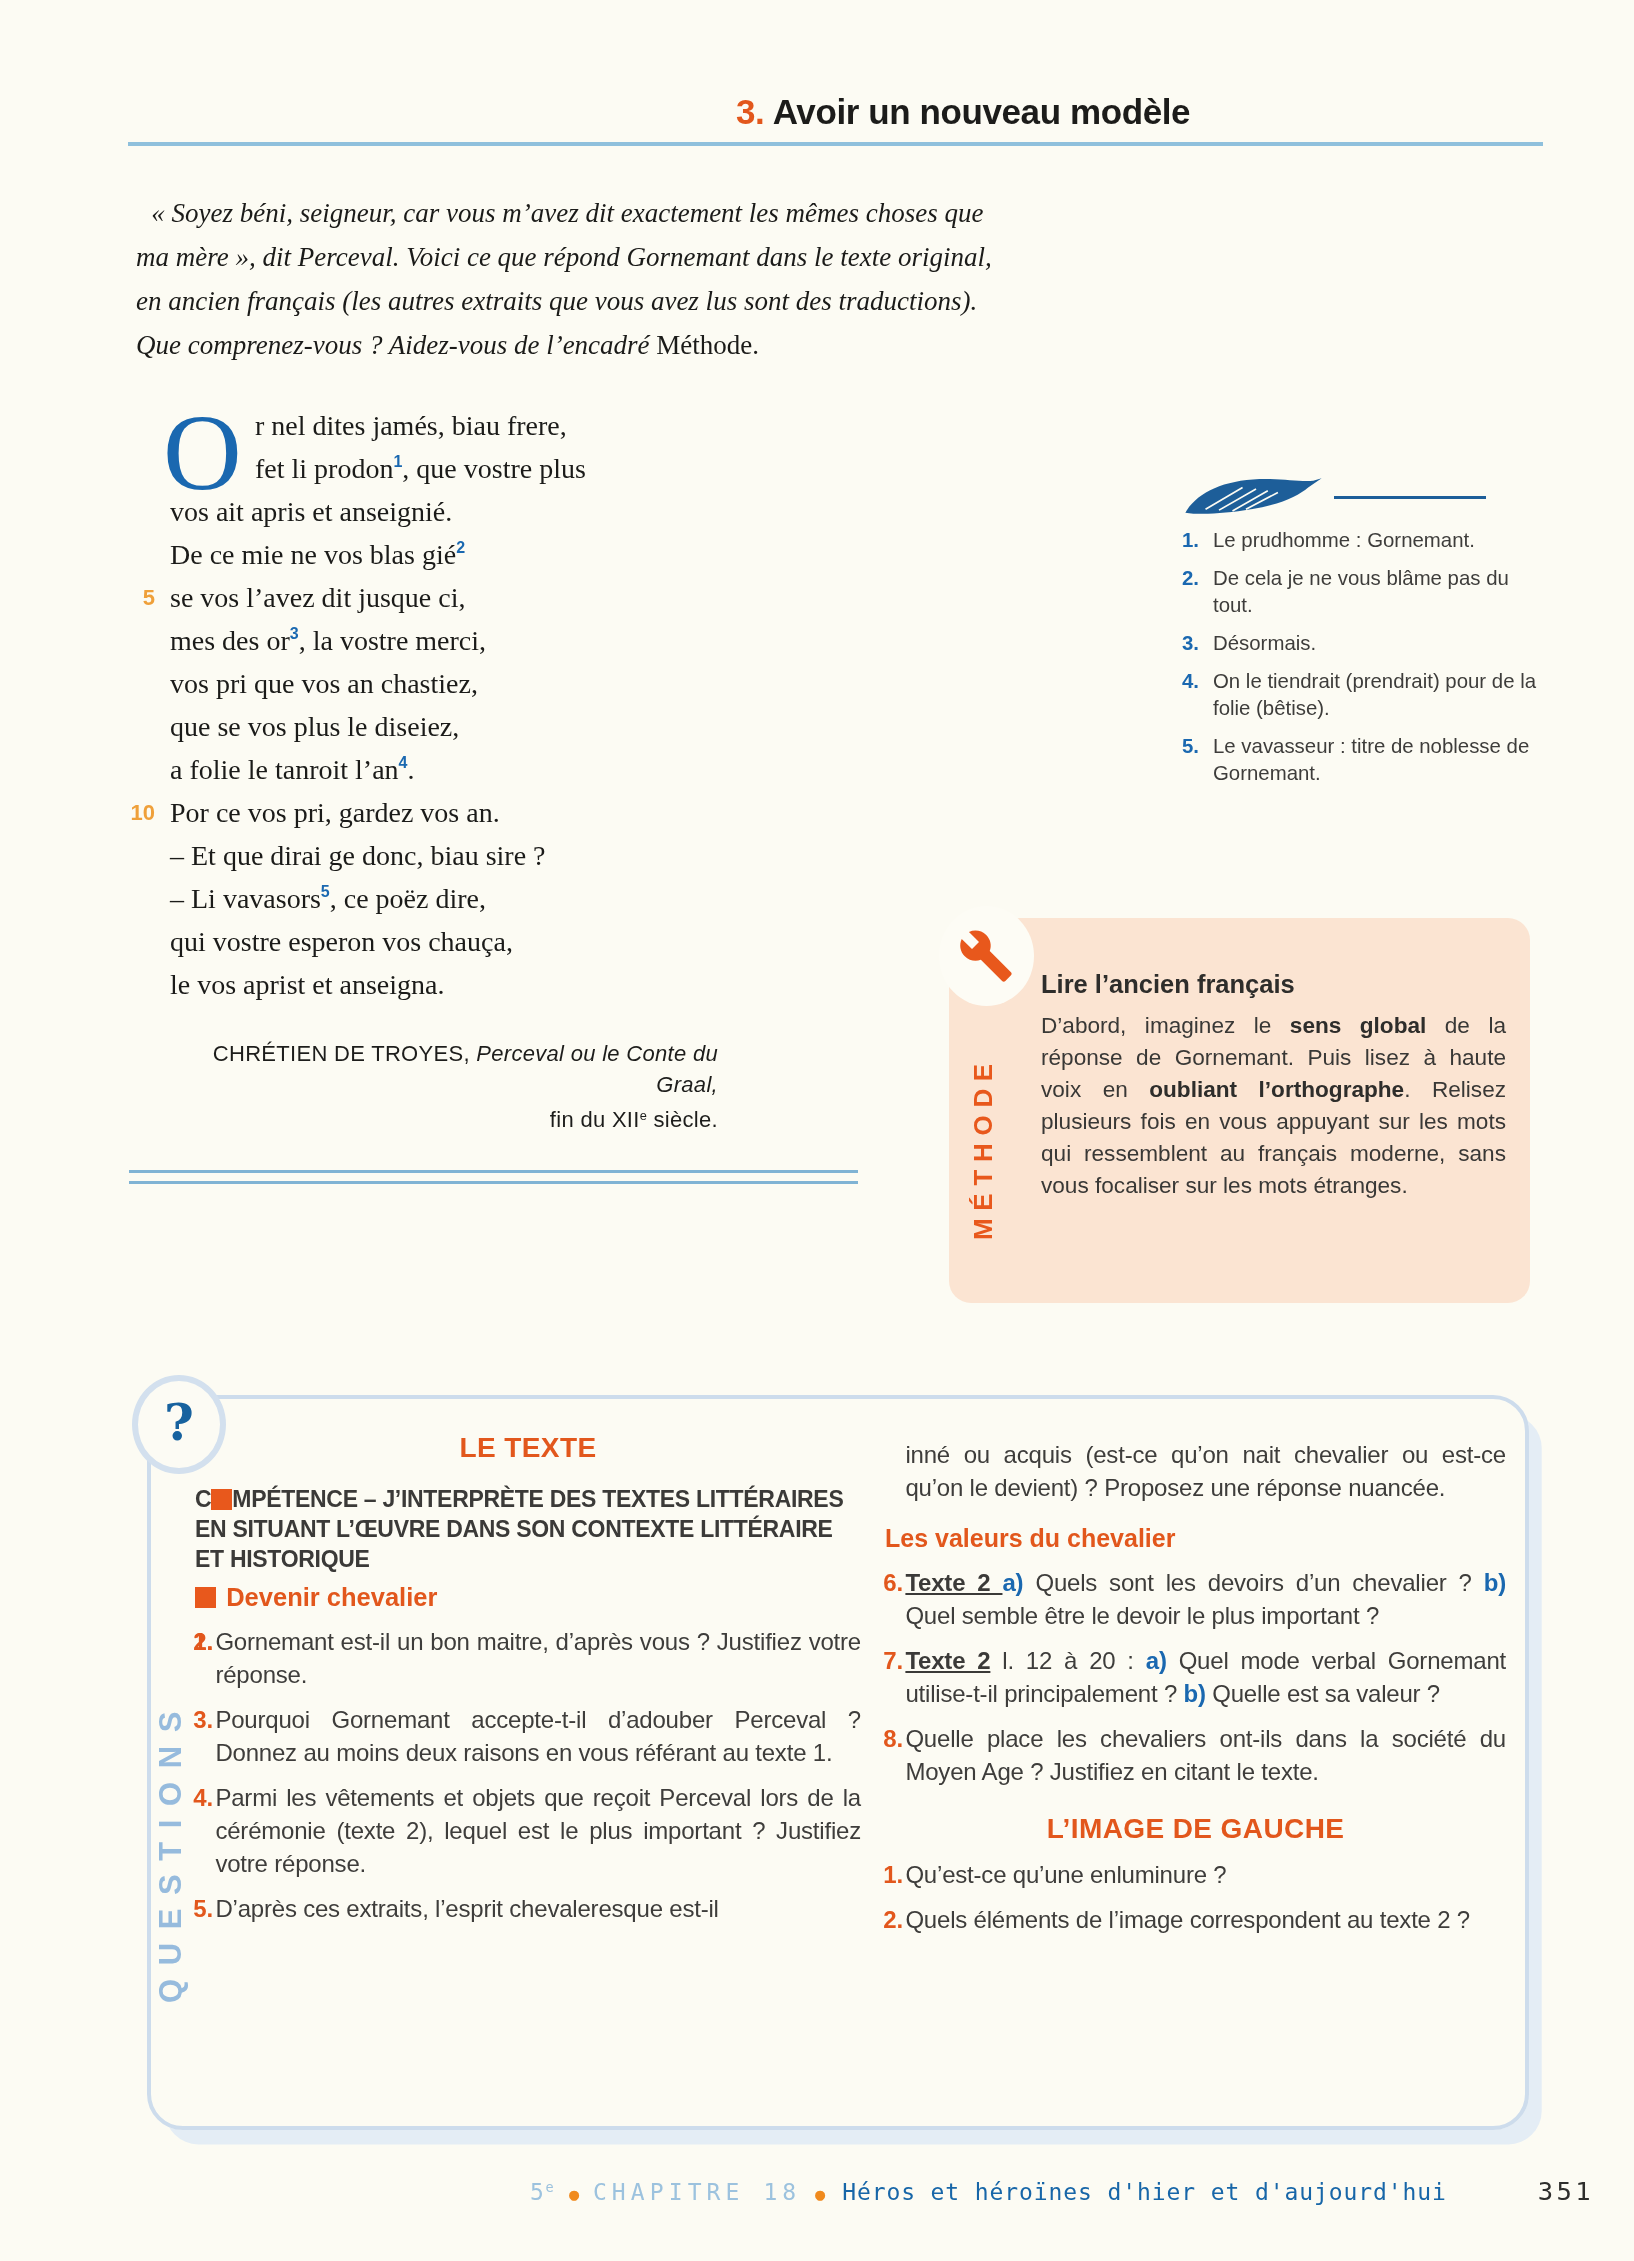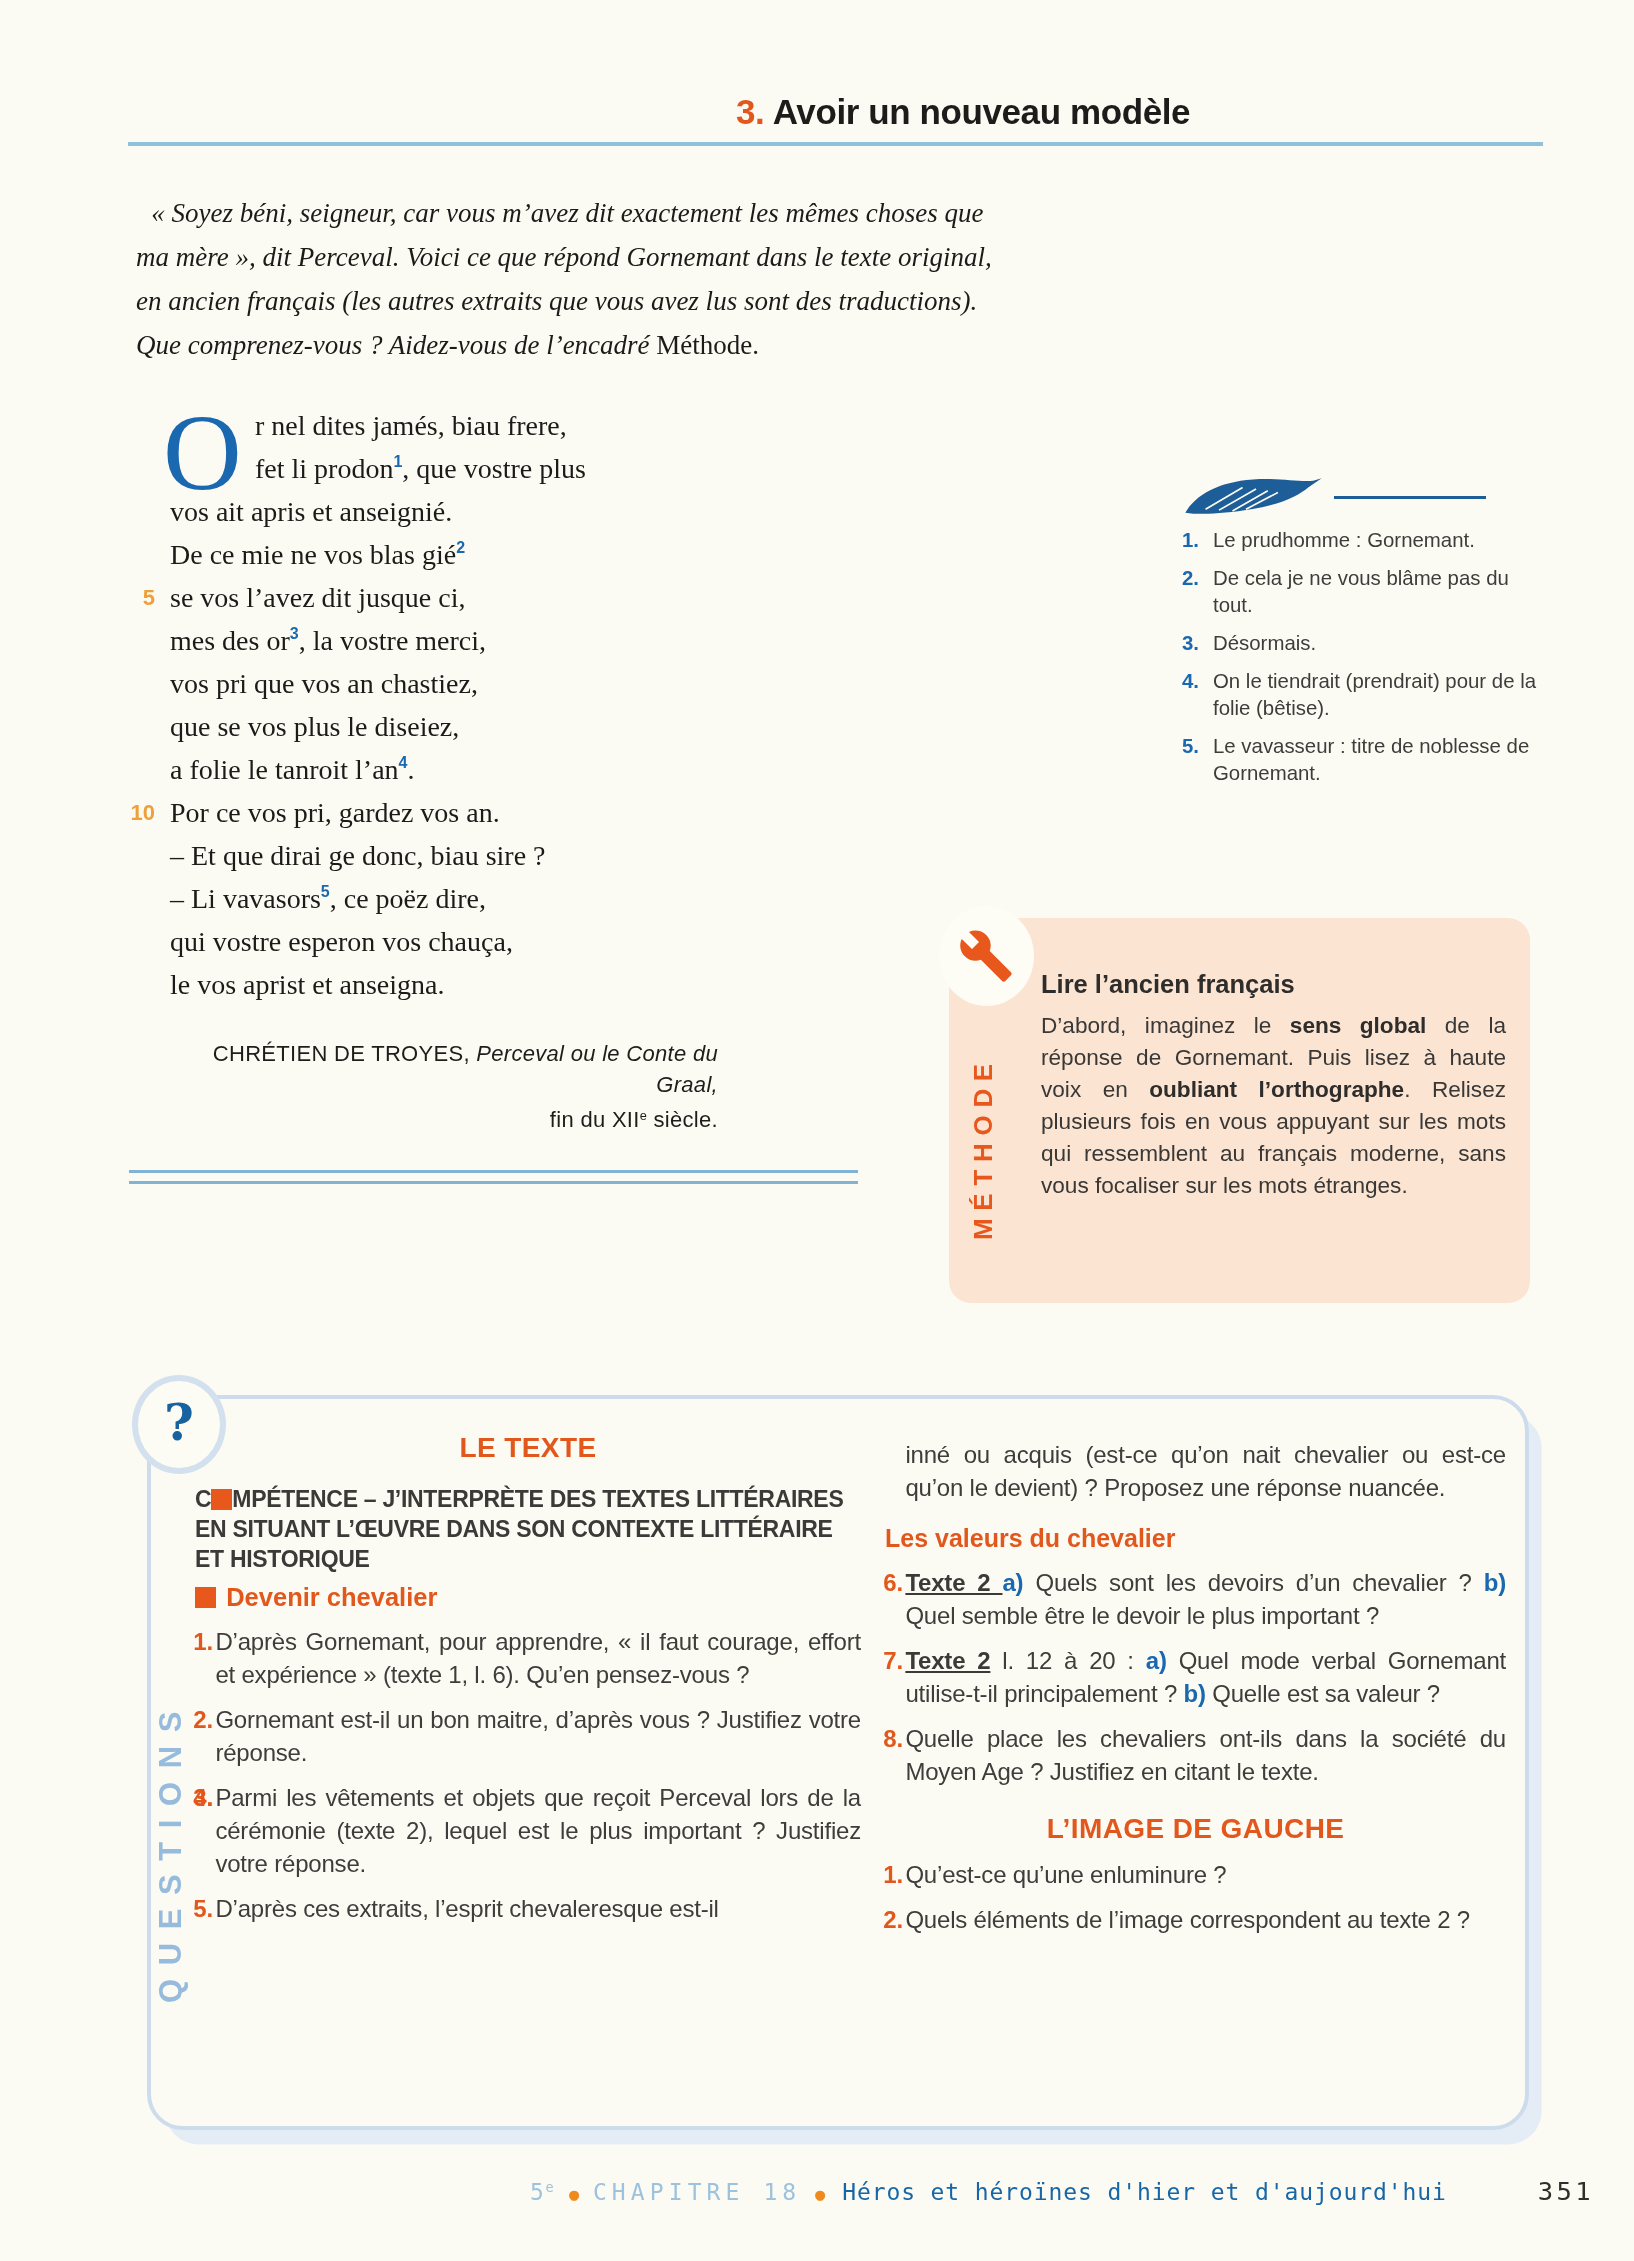--- a/index.html
+++ b/index.html
@@ -240,23 +240,23 @@
 </div>
 
 <div class="qpanel">
   <div class="q-bubble">?</div>
   <div class="q-vertical">QUESTIONS</div>
 
   <div class="col-left">
     <div class="sec-heading">LE TEXTE</div>
     <div class="competence"><span>C</span><span class="csq"></span><span>MPÉTENCE – J’INTERPRÈTE DES TEXTES LITTÉRAIRES EN SITUANT L’ŒUVRE DANS SON CONTEXTE LITTÉRAIRE ET HISTORIQUE</span></div>
     <div class="devenir"><span class="csq"></span><span>Devenir chevalier</span></div>
-    <div class="qitem"><span class="qn">1.</span><span>D’après Gornemant, pour apprendre, « il faut courage, effort et expérience » (texte 1, l. 6). Qu’en pensez-vous ?</span></div>
+    <div class="qitem"><span class="qn">1.</span></div>
     <div class="qitem"><span class="qn">2.</span><span>Gornemant est-il un bon maitre, d’après vous ? Justifiez votre réponse.</span></div>
-    <div class="qitem"><span class="qn">3.</span></div>
+    <div class="qitem"><span class="qn">3.</span><span>Pourquoi Gornemant accepte-t-il d’adouber Perceval ? Donnez au moins deux raisons en vous référant au texte 1.</span></div>
     <div class="qitem"><span class="qn">4.</span><span>Parmi les vêtements et objets que reçoit Perceval lors de la cérémonie (texte 2), lequel est le plus important ? Justifiez votre réponse.</span></div>
     <div class="qitem"><span class="qn">5.</span><span>D’après ces extraits, l’esprit chevaleresque est-il</span></div>
   </div>
 
   <div class="col-right">
     <div class="cont">inné ou acquis (est-ce qu’on nait chevalier ou est-ce qu’on le devient) ? Proposez une réponse nuancée.</div>
     <div class="qsub">Les valeurs du chevalier</div>
     <div class="qitem"><span class="qn">6.</span><span class="bdark">Texte 2 </span><span class="bblue">a) </span><span>Quels sont les devoirs d’un chevalier ? </span><span class="bblue">b) </span><span>Quel semble être le devoir le plus important ?</span></div>
     <div class="qitem"><span class="qn">7.</span><span class="bdark">Texte 2</span><span> l. 12 à 20 : </span><span class="bblue">a) </span><span>Quel mode verbal Gornemant utilise-t-il principalement ? </span><span class="bblue">b) </span><span>Quelle est sa valeur ?</span></div>
     <div class="qitem"><span class="qn">8.</span><span>Quelle place les chevaliers ont-ils dans la société du Moyen Age ? Justifiez en citant le texte.</span></div>

